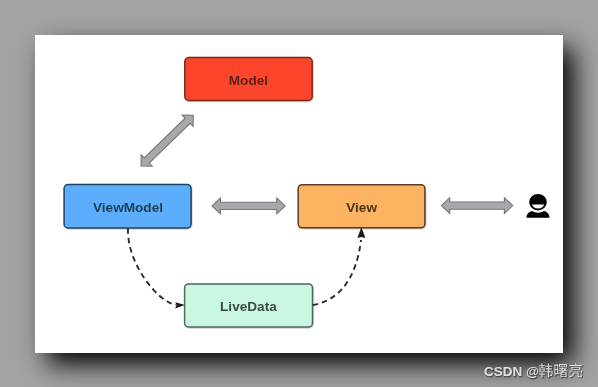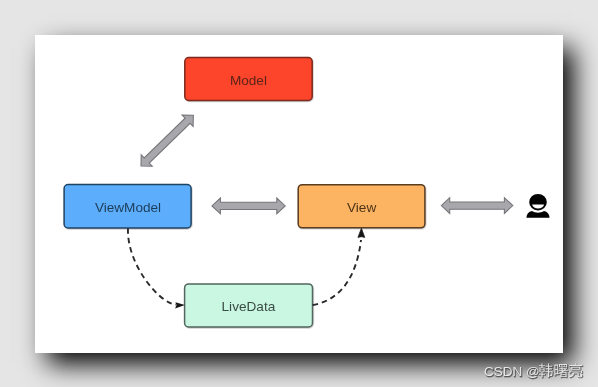--- a/index.html
+++ b/index.html
@@ -8,21 +8,22 @@
     width: 598px;
     height: 387px;
     overflow: hidden;
     background: #ffffff;
     font-family: "Liberation Sans", sans-serif;
   }
   #page {
     position: relative;
     width: 598px;
     height: 387px;
-    background: #e5e5e5;
+    background: #a3a3a3;
+    font-weight: bold;
   }
   #canvas {
     position: absolute;
     left: 35px;
     top: 35px;
     width: 528px;
     height: 318px;
     background: #ffffff;
     box-shadow: 11px 12px 25px -1px rgba(0,0,0,1);
   }

